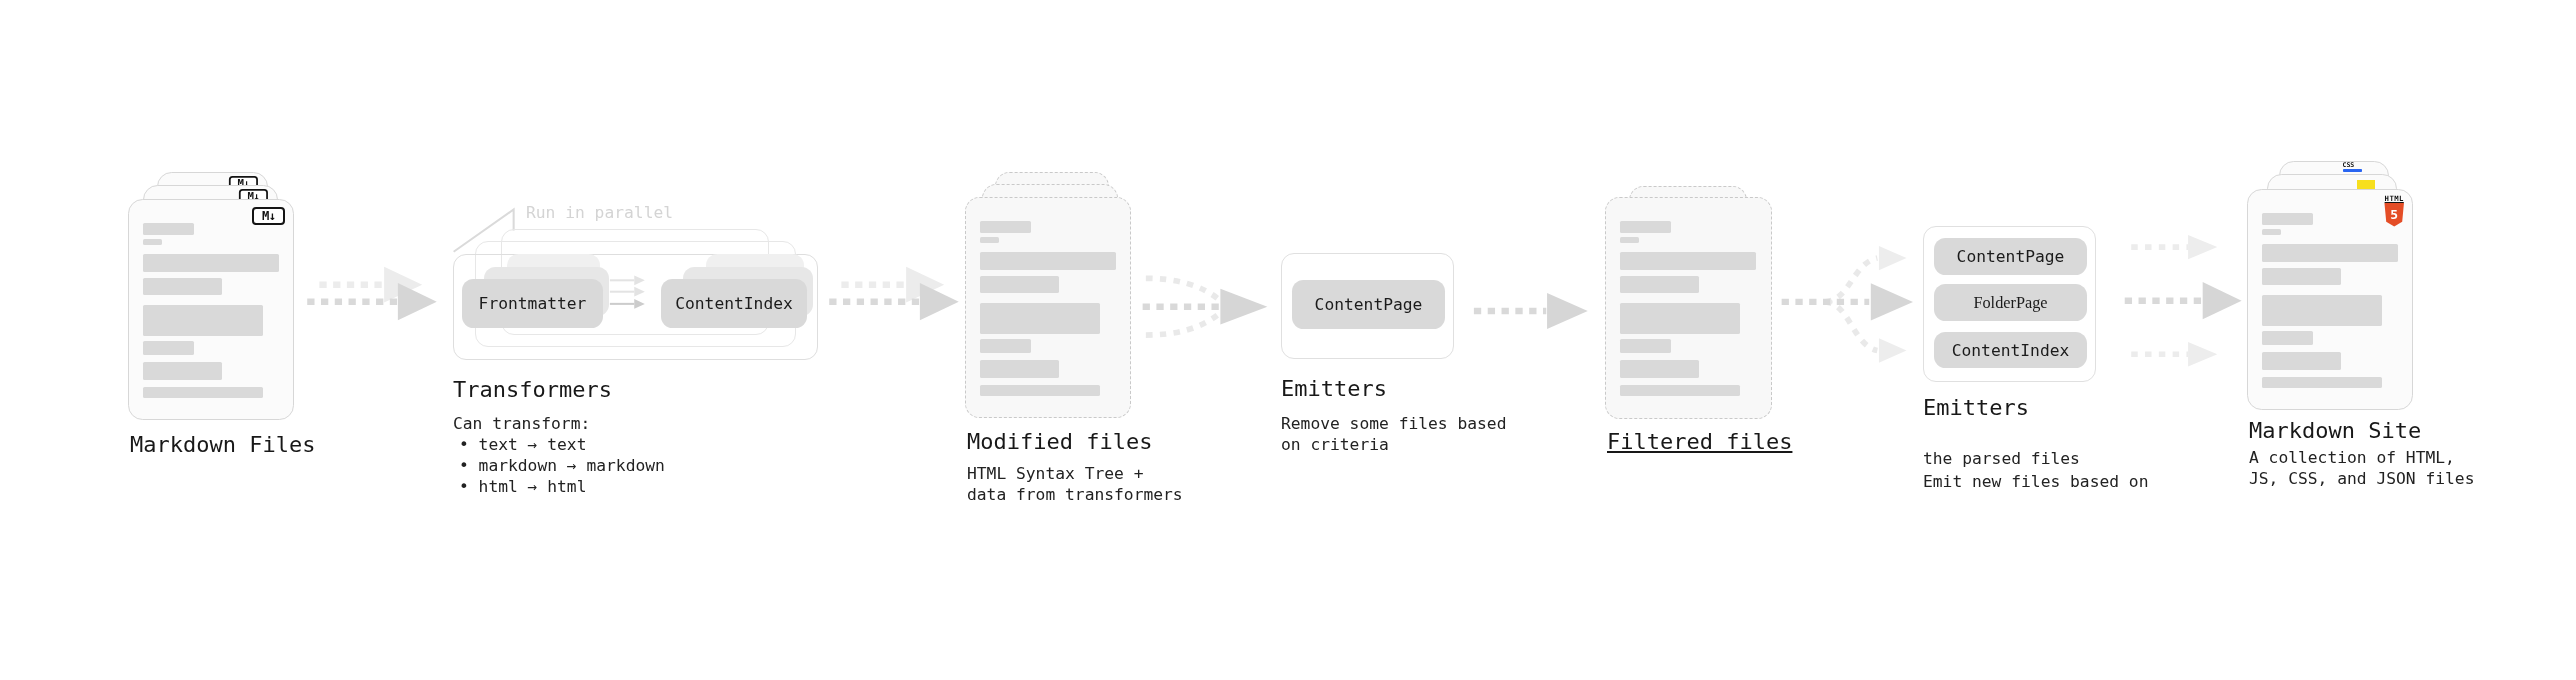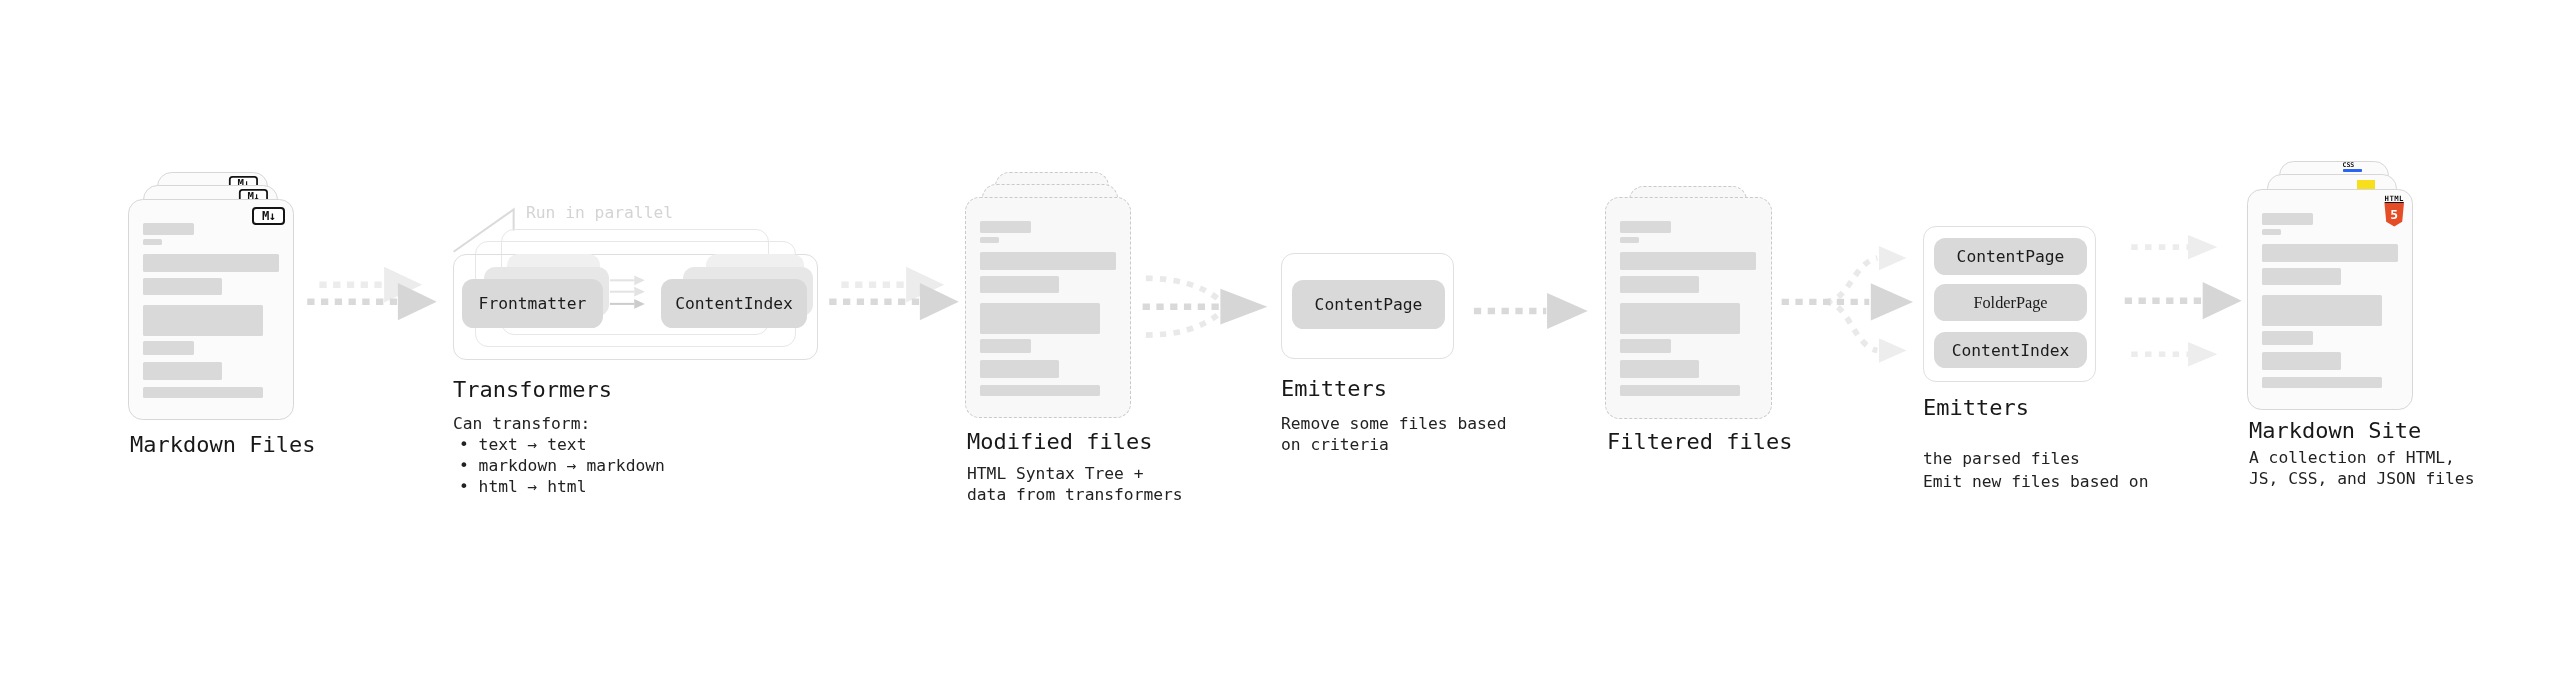--- a/index.html
+++ b/index.html
@@ -161,21 +161,21 @@
       <div class="bar" style="width: 51px; height: 12.2px; margin-bottom: 4.1px;"></div>
       <div class="bar" style="width: 18.7px; height: 5.7px; margin-bottom: 9px;"></div>
       <div class="bar" style="width: 136px; height: 18px; margin-bottom: 6.5px;"></div>
       <div class="bar" style="width: 79px; height: 16.3px; margin-bottom: 9.8px;"></div>
       <div class="bar" style="width: 120px; height: 31px; margin-bottom: 5.7px;"></div>
       <div class="bar" style="width: 51px; height: 14px; margin-bottom: 6.5px;"></div>
       <div class="bar" style="width: 79px; height: 18px; margin-bottom: 7.3px;"></div>
       <div class="bar" style="width: 120px; height: 11.4px; margin-bottom: 0px;"></div>
     </div>
 </div>
-<div class="node-label" style="left:1607px;top:429px;">Filtered files</div>
+<div class="node-label" style="left:1607px;top:429px;text-decoration:underline;">Filtered files</div>
 
 <svg style="left:1778px;top:237px;" width="137" height="133" viewBox="0 0 168 164">
   <path d="M 58,80 C 88,78 92,32 122,26" fill="none" stroke="#e9e9e9" stroke-width="7" stroke-dasharray="8 9"></path>
   <polygon points="124,11 158,26 124,41" fill="#ededed"></polygon>
   <path d="M 58,80 C 88,82 92,134 122,140" fill="none" stroke="#e9e9e9" stroke-width="7" stroke-dasharray="8 9"></path>
   <polygon points="124,125 158,140 124,155" fill="#ededed"></polygon>
   <line x1="4" y1="80" x2="112" y2="80" stroke="#d9d9d9" stroke-width="8" stroke-dasharray="9 8"></line>
   <polygon points="114,57 166,80 114,103" fill="#d6d6d6"></polygon>
 </svg>
 

